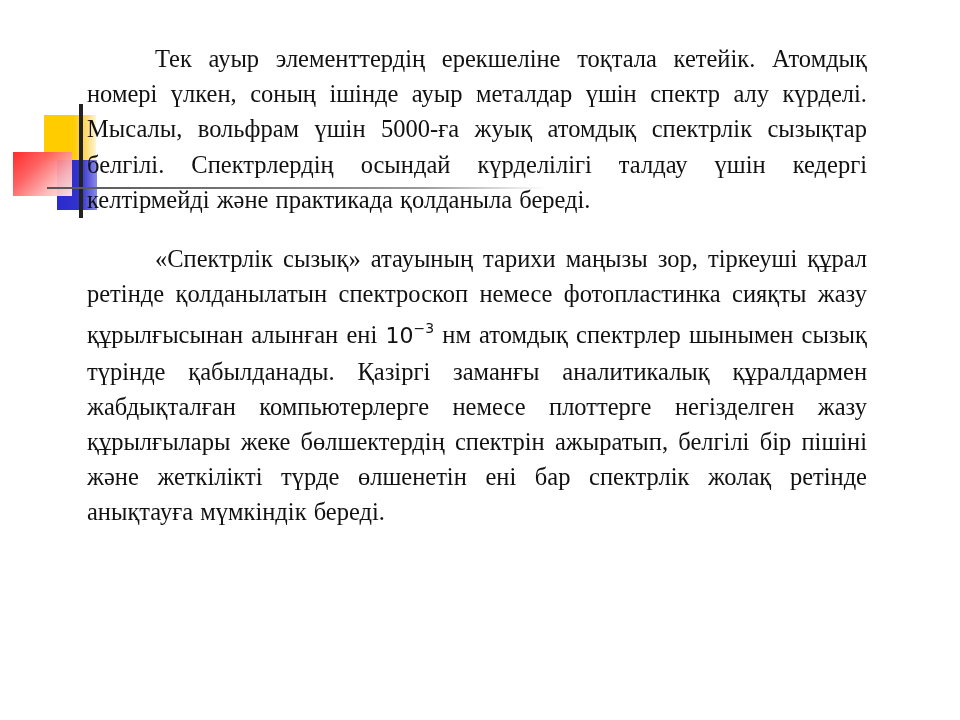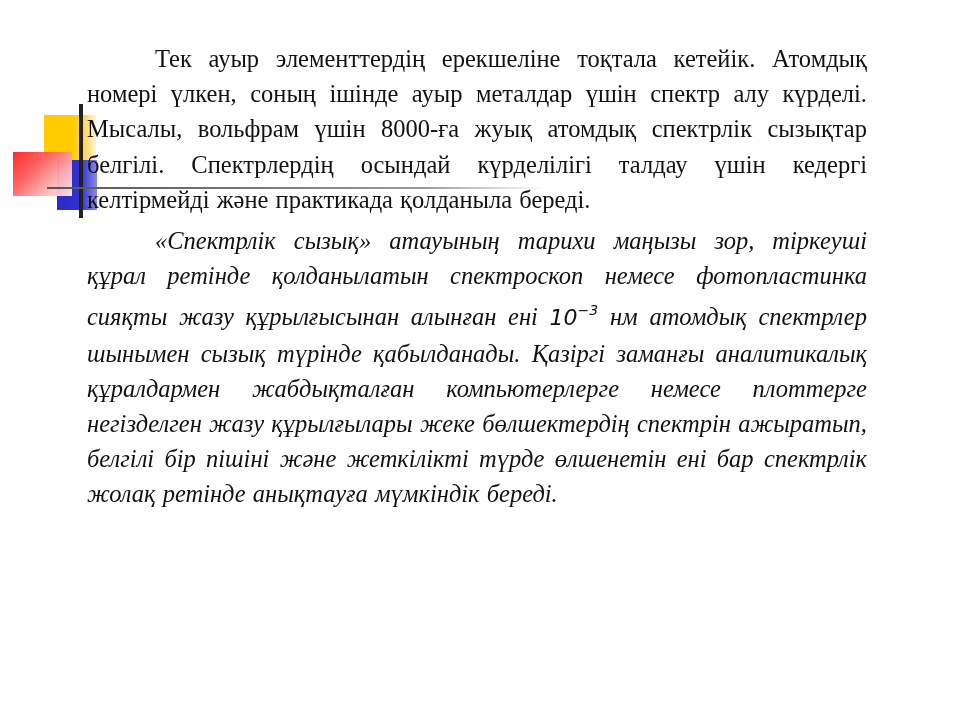--- a/index.html
+++ b/index.html
@@ -72,22 +72,21 @@
     }
     .para {
       margin: 0;
       font-size: 24.5px;
       line-height: 35.2px;
       text-align: justify;
       text-indent: 68px;
       word-spacing: 1px;
     }
     .para + .para {
-      margin-top: 6px;
-      font-style: italic;
+      margin-top: 24px;
     }
     .sup-math {
       font-family: "DejaVu Sans", sans-serif;
       font-size: 22px;
     }
     .sup-math sup {
       font-size: 14px;
       vertical-align: 10px;
     }
   </style>
@@ -96,15 +95,15 @@
 
 <div class="deco">
   <div class="deco-yellow"></div>
   <div class="deco-blue"></div>
   <div class="deco-red"></div>
   <div class="deco-vline"></div>
   <div class="deco-hline"></div>
 </div>
 
 <div class="content">
-  <p class="para"><span>Тек ауыр элементтердің ерекшеліне тоқтала кетейік. Атомдық номері үлкен, соның ішінде ауыр металдар үшін спектр алу күрделі. Мысалы, вольфрам үшін 8000-ға жуық атомдық спектрлік сызықтар белгілі. Спектрлердің осындай күрделілігі талдау үшін кедергі келтірмейді және практикада қолданыла береді.</span></p>
+  <p class="para"><span>Тек ауыр элементтердің ерекшеліне тоқтала кетейік. Атомдық номері үлкен, соның ішінде ауыр металдар үшін спектр алу күрделі. Мысалы, вольфрам үшін 5000-ға жуық атомдық спектрлік сызықтар белгілі. Спектрлердің осындай күрделілігі талдау үшін кедергі келтірмейді және практикада қолданыла береді.</span></p>
   <p class="para"><span>«Спектрлік сызық» атауының тарихи маңызы зор, тіркеуші құрал ретінде қолданылатын спектроскоп немесе фотопластинка сияқты жазу құрылғысынан алынған ені </span><span class="sup-math"><span>10</span><sup>−3</sup></span><span> нм атомдық спектрлер шынымен сызық түрінде қабылданады. Қазіргі заманғы аналитикалық құралдармен жабдықталған компьютерлерге немесе плоттерге негізделген жазу құрылғылары жеке бөлшектердің спектрін ажыратып, белгілі бір пішіні және жеткілікті түрде өлшенетін ені бар спектрлік жолақ ретінде анықтауға мүмкіндік береді.</span></p>
 </div>
 
 </body></html>

